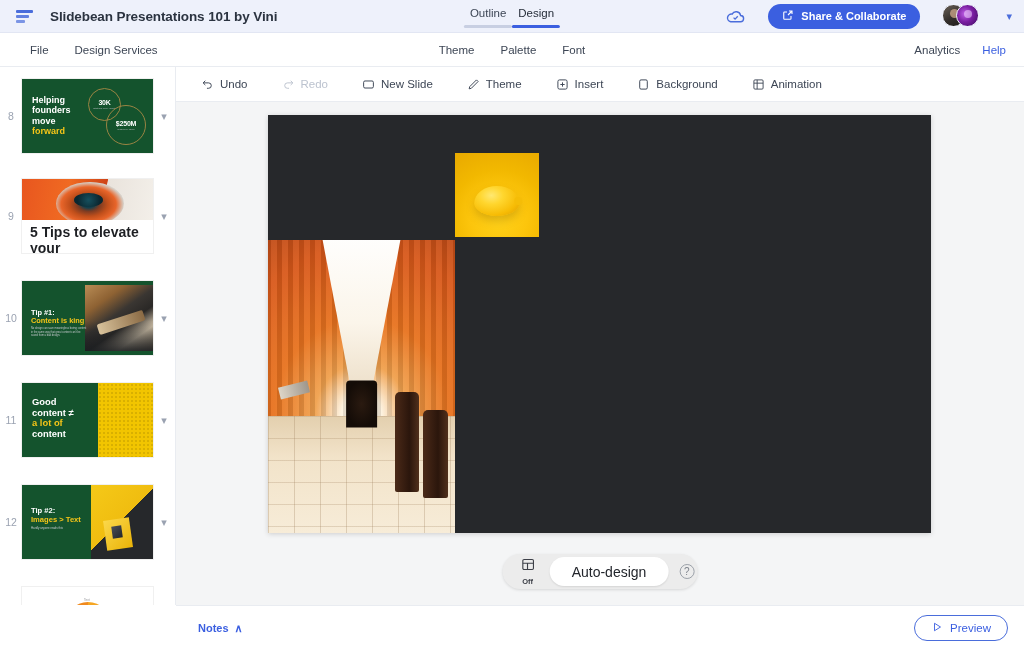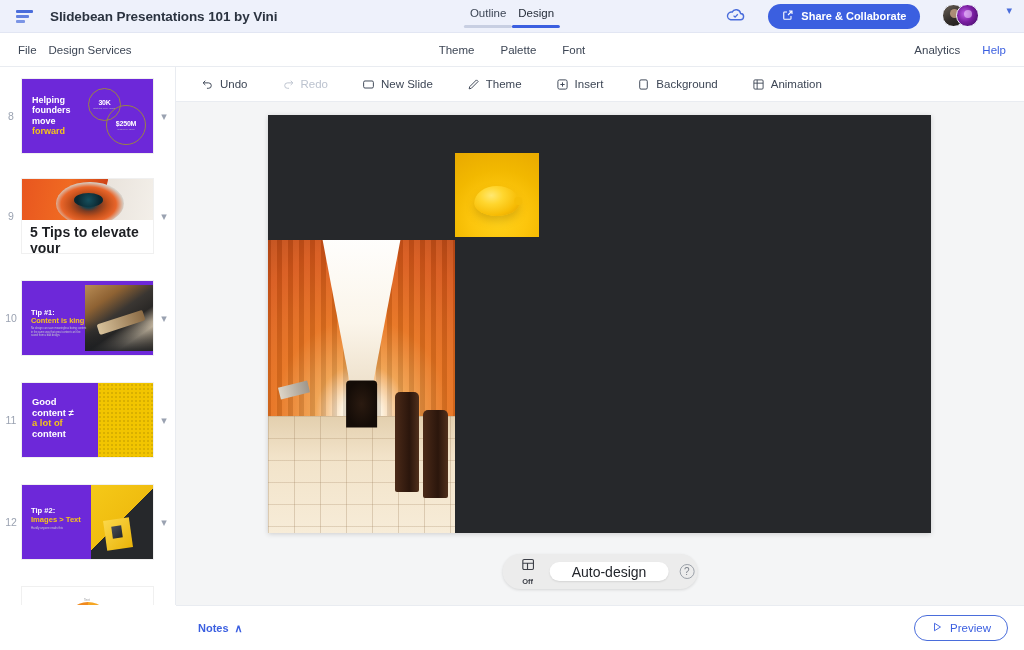--- a/index.html
+++ b/index.html
@@ -41,21 +41,21 @@
     font-size: 11.5px; color: #3d4655; padding: 0 6px 9px 6px;
     position: relative; cursor: pointer;
   }
   .tab .underline {
     position:absolute; left:0; right:0; bottom:0; height:3px; background:#c8cfe2; border-radius:2px;
   }
   .tab.active { color:#1f2733; }
   .tab.active .underline { background:#3b5fe0; }
 
   .top-right {
-    margin-left: auto; display:flex; gap: 22px; padding-right: 12px;
+    margin-left: auto; display:flex; align-items:center; gap: 22px; padding-right: 12px;
   }
   .cloud-icon { width: 21px; height: 21px; color:#4a6ddb; display:flex; }
   .share-btn {
     display:flex; align-items:center; gap:7px;
     background:#3b5fe0; color:#fff;
     border-radius: 15px; height: 25px; padding: 0 14px;
     font-size: 11px; font-weight: bold; cursor:pointer; white-space:nowrap;
   }
   .avatars { display:flex; align-items:center; position:relative; width: 42px; height: 24px; }
   .av {
@@ -67,21 +67,21 @@
   .av2 { left: 14px; background: radial-gradient(circle at 38% 42%, #c060e8 0%, #7b1fa2 45%, #3b0a5c 100%); }
   .av2::after{ content:''; position:absolute; left:7px; top:5px; width:8px;height:8px;border-radius:50%;background:#f2d6ff; opacity:.55;}
   .chev-down-blue { color:#4a6ddb; font-size: 11px; }
 
   
   .menubar {
     height: 34px; display:flex; align-items:center;
     background:#fff; border-bottom: 1px solid #e9ecf1;
     position: relative;
   }
-  .menu-left { display:flex; gap: 12px; padding-left: 18px; align-items: center; }
+  .menu-left { display:flex; gap: 26px; padding-left: 30px; align-items: center; }
   .menu-center { position:absolute; left:50%; transform: translateX(-50%); display:flex; gap:26px; }
   .menu-right { margin-left:auto; display:flex; gap: 22px; padding-right: 18px; }
   .menu-item { font-size: 11.5px; color:#3d4655; cursor:pointer; white-space:nowrap; }
   .menu-item.link { color:#3b5fe0; }
 
   
   .toolbar {
     position:absolute; left:176px; right:0; top:67px; height:35px;
     background:#fff; display:flex; align-items:center; gap:8px;
     border-bottom:1px solid #e9ecf1; padding-left: 12px;
@@ -99,21 +99,21 @@
     background:#fff; border-right:1px solid #e9ecf1;
     overflow:hidden;
   }
   .slide-row {
     display:flex; align-items:center; height:102px; position:relative;
   }
   .slide-num {
     width: 22px; text-align:center; font-size: 10.5px; color:#9aa2b1; flex:none;
   }
   .thumb {
-    width: 131px; height: 74px; background:#6d28d9; position:relative; overflow:hidden;
+    width: 131px; height: 74px; background:#14532d; position:relative; overflow:hidden;
     flex:none; box-shadow: 0 0 0 1px rgba(0,0,0,0.06);
   }
   .thumb-chev { width:22px; text-align:center; color:#9aa2b1; font-size: 11px; flex:none; cursor:pointer;}
 
   
   .t-title { position:absolute; font-weight:bold; color:#fff; line-height:1.14; }
   .t-yellow { color:#f5c518; }
   .t-orange { color:#e8541e; }
   .t-sub { position:absolute; font-size:2.6px; color:#c6c9cd; line-height:1.35; }
 
@@ -258,21 +258,21 @@
     display:flex; align-items:center; gap:0;
     background:#ececec; border-radius:20px; height:35px; padding: 3px;
     box-shadow: 0 1px 3px rgba(0,0,0,0.12);
   }
   .ad-off {
     width:44px; height:29px; display:flex; flex-direction:column;
     align-items:center; cursor:pointer;
   }
   .ad-off .lbl { font-size:7.5px; color:#3d4048; margin-top:1px; font-weight:bold;}
   .ad-on {
-    background:#fff; border-radius:17px; height:19px; padding: 0 22px;
+    background:#fff; border-radius:17px; height:29px; padding: 0 22px;
     display:flex; align-items:center; font-size:14px; color:#22252b;
     cursor:pointer; box-shadow: 0 1px 2px rgba(0,0,0,0.10);
   }
   .ad-help {
     margin-left:11px; width:15px; height:15px; border-radius:50%;
     border:1px solid #9aa0a8; color:#7c828b; font-size:10px;
     display:flex; align-items:center; justify-content:center; cursor:pointer;
   }
 
   

